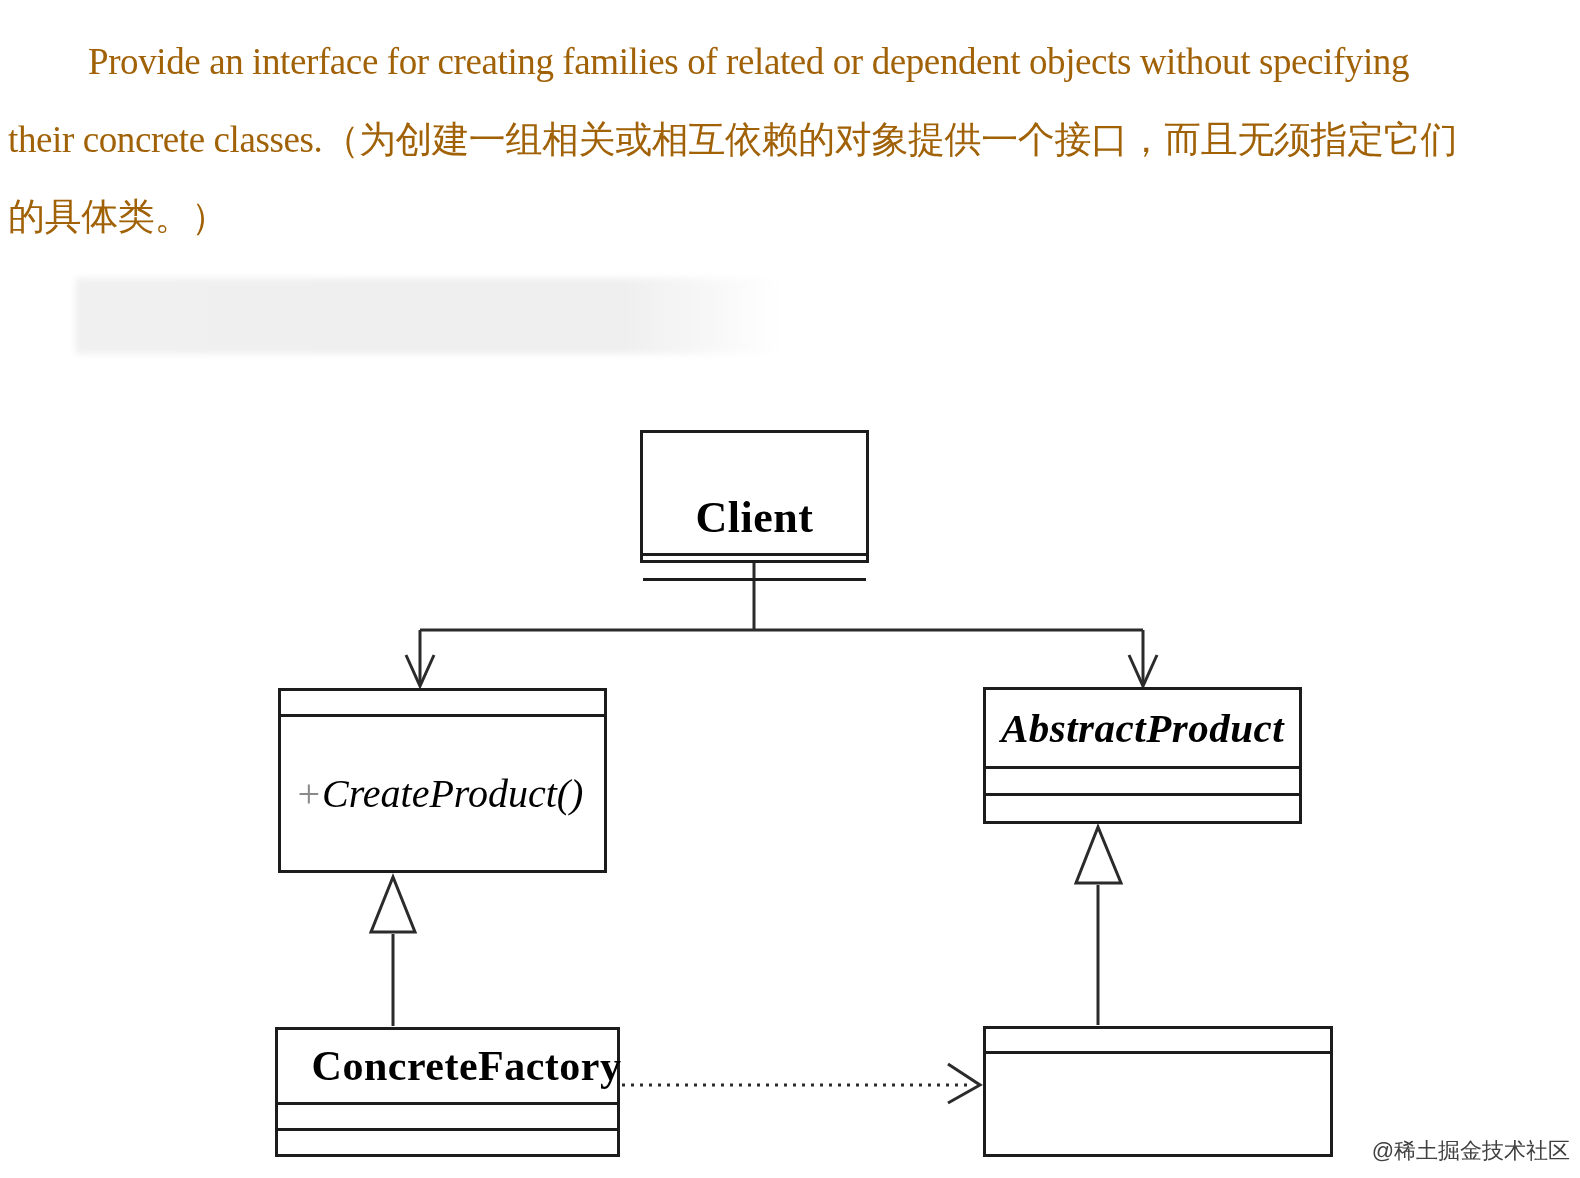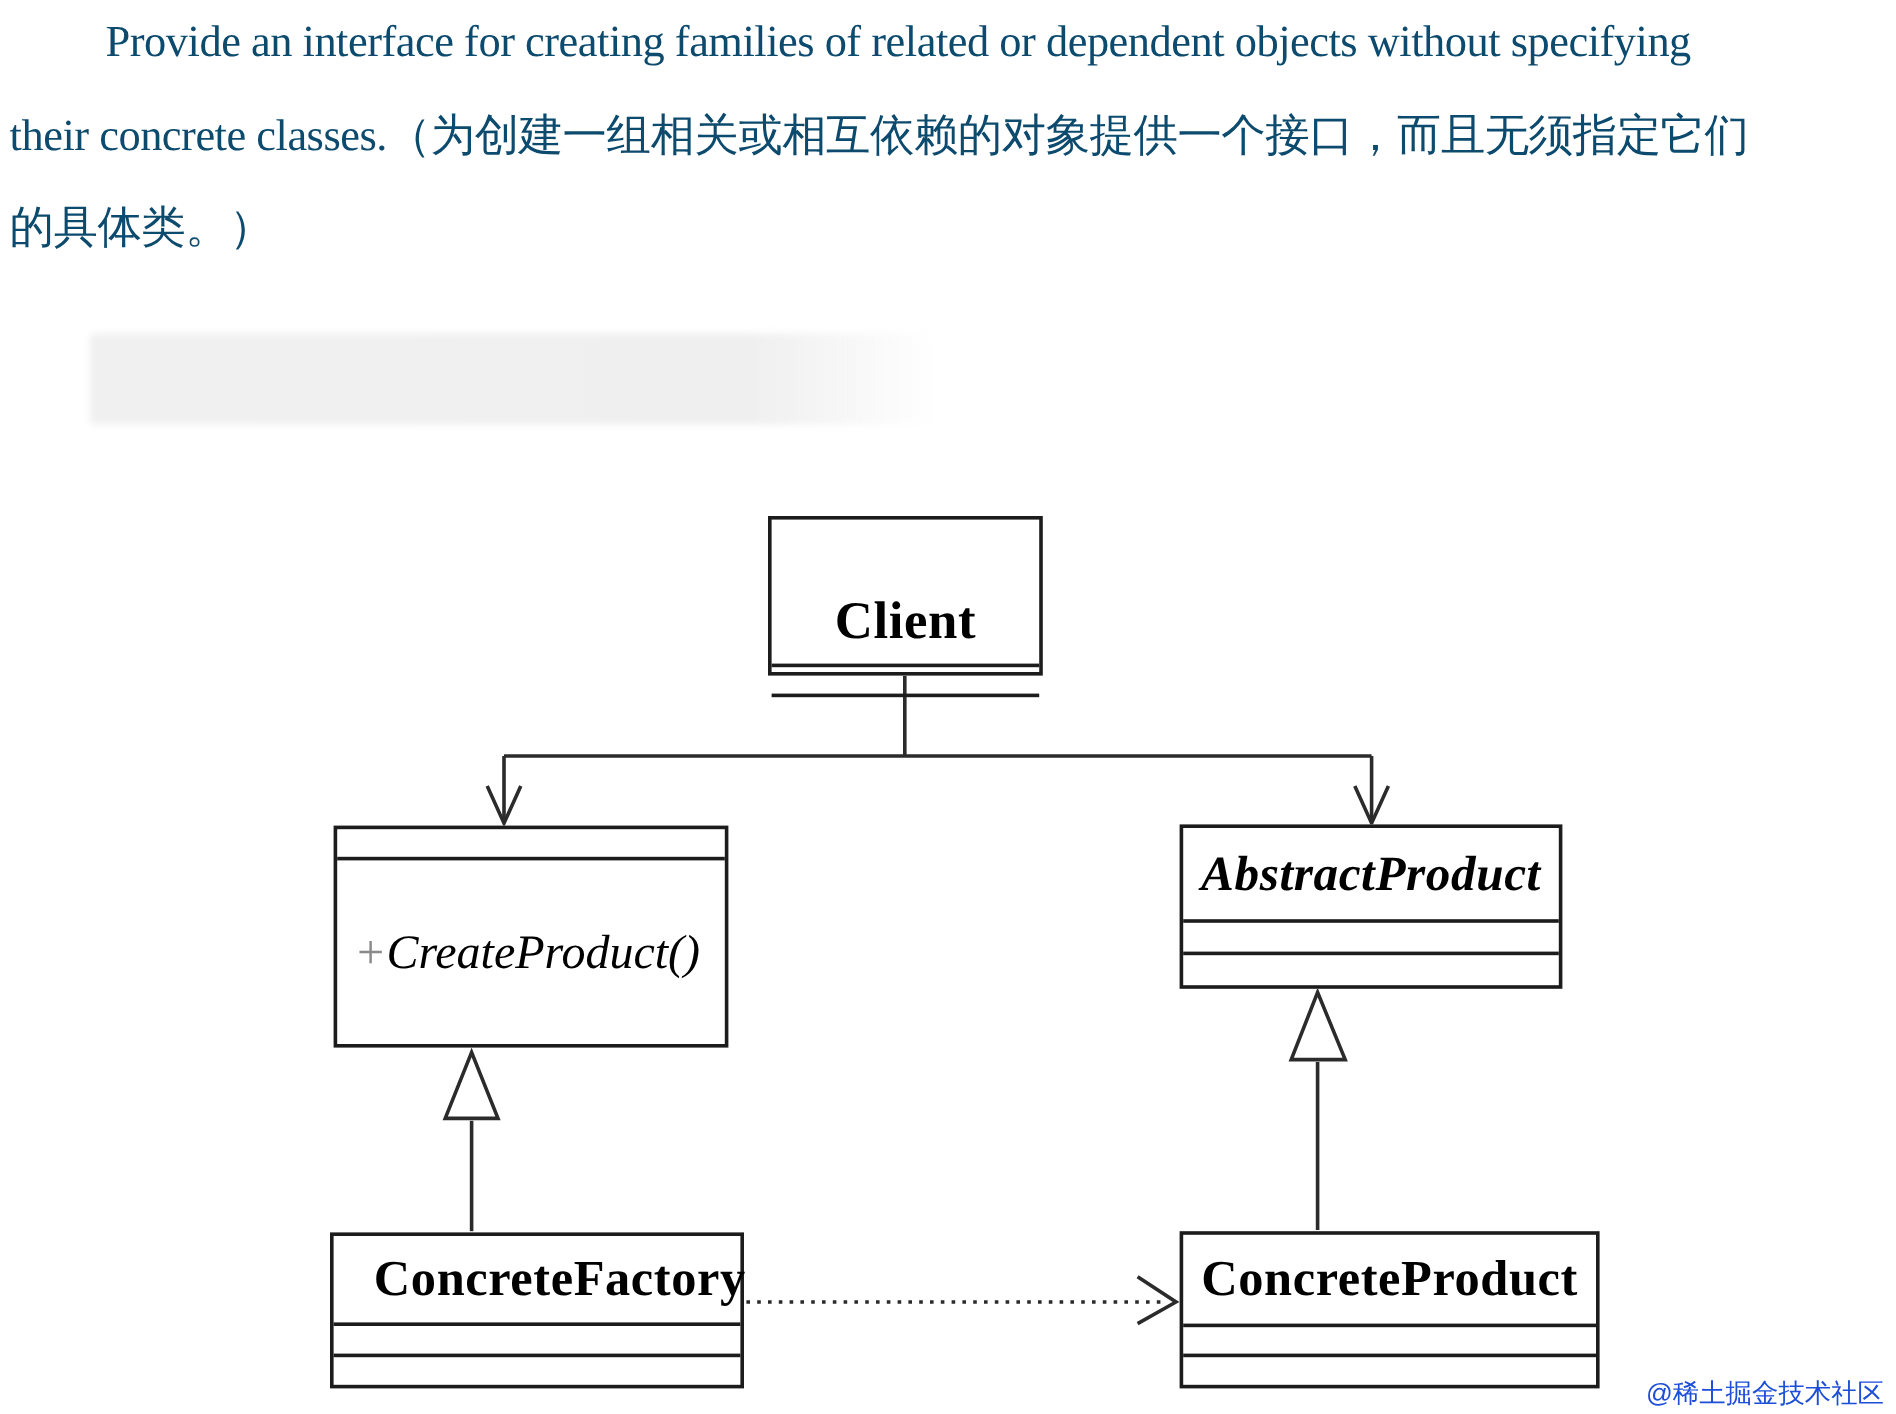--- a/index.html
+++ b/index.html
@@ -12,21 +12,22 @@
     font-family:"Liberation Serif","DejaVu Serif",serif;
     color:#000000;
   }
   
   .intro-line{
     position:absolute;
     white-space:nowrap;
     font-size:37px;
     line-height:44px;
     letter-spacing:-0.4px;
-    color:#0c4a6e;
+    color:#a16207;
+    margin-top:26px;
   }
   .line1{top:14px;left:88px;}
   .line2{top:92px;left:8px;}
   .line3{top:169px;left:8px;}
   
   .blur-box{
     position:absolute;
     left:75px;top:278px;
     width:706px;height:76px;
     background:linear-gradient(90deg,#f0f0f1 0%,#efeff0 78%,rgba(240,240,241,0) 100%);
@@ -64,23 +65,23 @@
   
   .connectors{
     position:absolute;
     left:0;top:0;
     pointer-events:none;
   }
   
   .watermark{
     position:absolute;
     right:10px;
-    bottom:2px;
+    bottom:12px;
     font-size:22px;
-    color:#1d4ed8;
+    color:#404040;
     font-family:"Liberation Sans","DejaVu Sans",sans-serif;
     white-space:nowrap;
   }
 </style>
 </head>
 <body>
 
 <div class="page">
 
   <div class="intro-line line1">Provide an interface for creating families of related or dependent objects without specifying</div>
@@ -132,20 +133,19 @@
     <div class="comp-bottom"></div>
   </div>
 
   <div class="uml-box" style="left:275px;top:1027px;width:345px;height:130px;">
     <div class="comp-title" style="height:72px;padding-left:38px;">ConcreteFactory</div>
     <div class="comp-mid" style="height:23px;"></div>
     <div class="comp-bottom"></div>
   </div>
 
   <div class="uml-box" style="left:983px;top:1026px;width:350px;height:131px;">
-    <div class="comp-title" style="height:74px;">ConcreteProduct</div>
     <div class="comp-mid" style="height:22px;"></div>
     <div class="comp-bottom"></div>
   </div>
 
   <div class="watermark">@稀土掘金技术社区</div>
 
 </div>
 
 </body></html>

